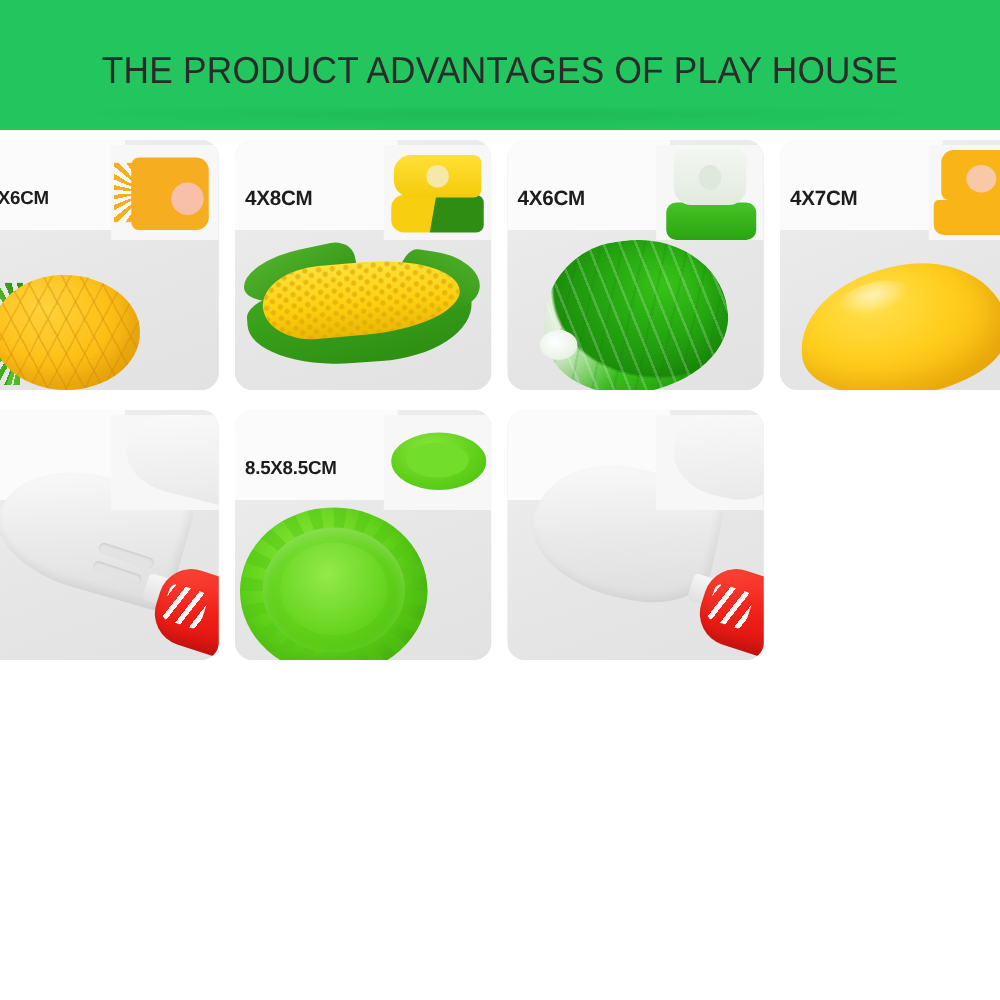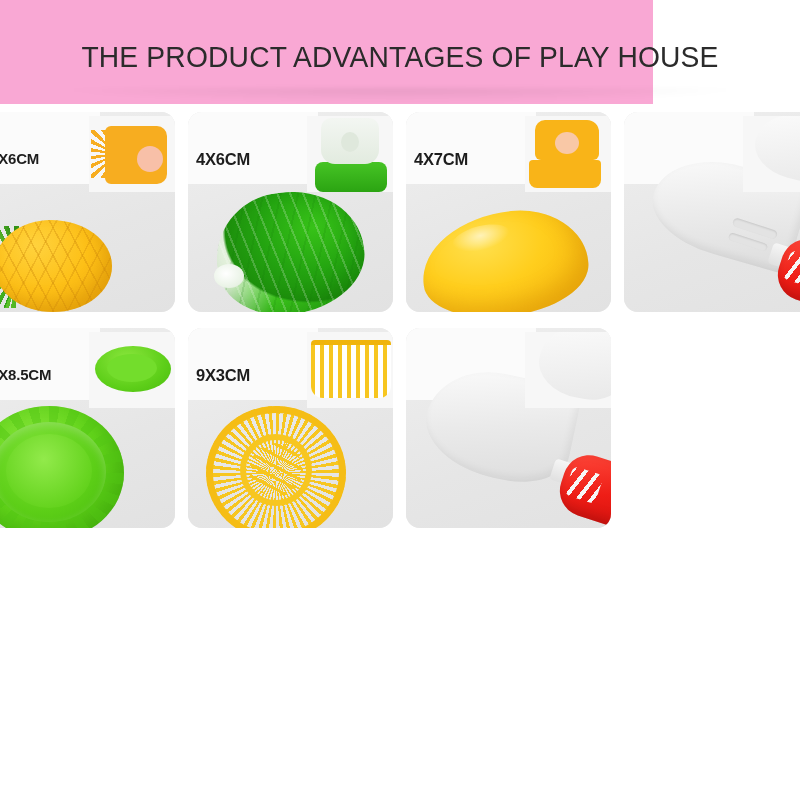--- a/index.html
+++ b/index.html
@@ -13,23 +13,23 @@
     font-family: "Liberation Sans", sans-serif;
     overflow: hidden;
     position: relative;
   }
 
   
   .header {
     position: absolute;
     left: 0;
     top: 0;
-    width: 653px;
+    width: 800px;
     height: 104px;
-    background: #f9a8d4;
+    background: #22c55e;
   }
   .header-title {
     position: absolute;
     left: 0;
     top: 40px;
     width: 800px;
     text-align: center;
     font-family: "Liberation Sans", sans-serif;
     font-size: 30px;
     font-weight: 400;
@@ -623,20 +623,37 @@
     </div>
     <div class="stage">
       <div class="shape pa-crown"></div>
       <div class="shape pa-crown2"></div>
       <div class="shape pa-body"></div>
       <div class="shape pa-grid-l"></div>
     </div>
   </div>
 
 
+  <div class="card">
+    <div class="card-inner"></div>
+    <div class="label-band"></div>
+    <div class="size-label">4X8CM</div>
+    <div class="inset">
+      <div class="shape ins-co-bot"></div>
+      <div class="shape ins-co-top"></div>
+      <div class="shape ins-co-core"></div>
+    </div>
+    <div class="stage">
+      <div class="shape co-husk-b"></div>
+      <div class="shape co-husk-t"></div>
+      <div class="shape co-husk-r"></div>
+      <div class="shape co-cob"></div>
+      <div class="shape co-kernels"></div>
+    </div>
+  </div>
 
   <div class="card">
     <div class="card-inner"></div>
     <div class="label-band"></div>
     <div class="size-label">4X6CM</div>
     <div class="inset">
       <div class="shape ins-cb-bot"></div>
       <div class="shape ins-cb-top"></div>
       <div class="shape ins-cb-core"></div>
     </div>
@@ -693,34 +710,20 @@
       <div class="shape ins-pl-in"></div>
     </div>
     <div class="stage">
       <div class="shape pl-outer"></div>
       <div class="shape pl-scallop"></div>
       <div class="shape pl-rim"></div>
       <div class="shape pl-well"></div>
     </div>
   </div>
 
-  <div class="card">
-    <div class="card-inner"></div>
-    <div class="label-band"></div>
-    <div class="size-label">9X3CM</div>
-    <div class="inset">
-      <div class="shape ins-bk"></div>
-    </div>
-    <div class="stage">
-      <div class="shape bk-body"></div>
-      <div class="shape bk-ring"></div>
-      <div class="shape bk-spoke"></div>
-      <div class="shape bk-inner"></div>
-    </div>
-  </div>
 
 
   <div class="card">
     <div class="card-inner"></div>
     <div class="label-band"></div>
     <div class="size-label"></div>
     <div class="inset">
       <div class="shape ins-sp-blade"></div>
     </div>
     <div class="stage">

